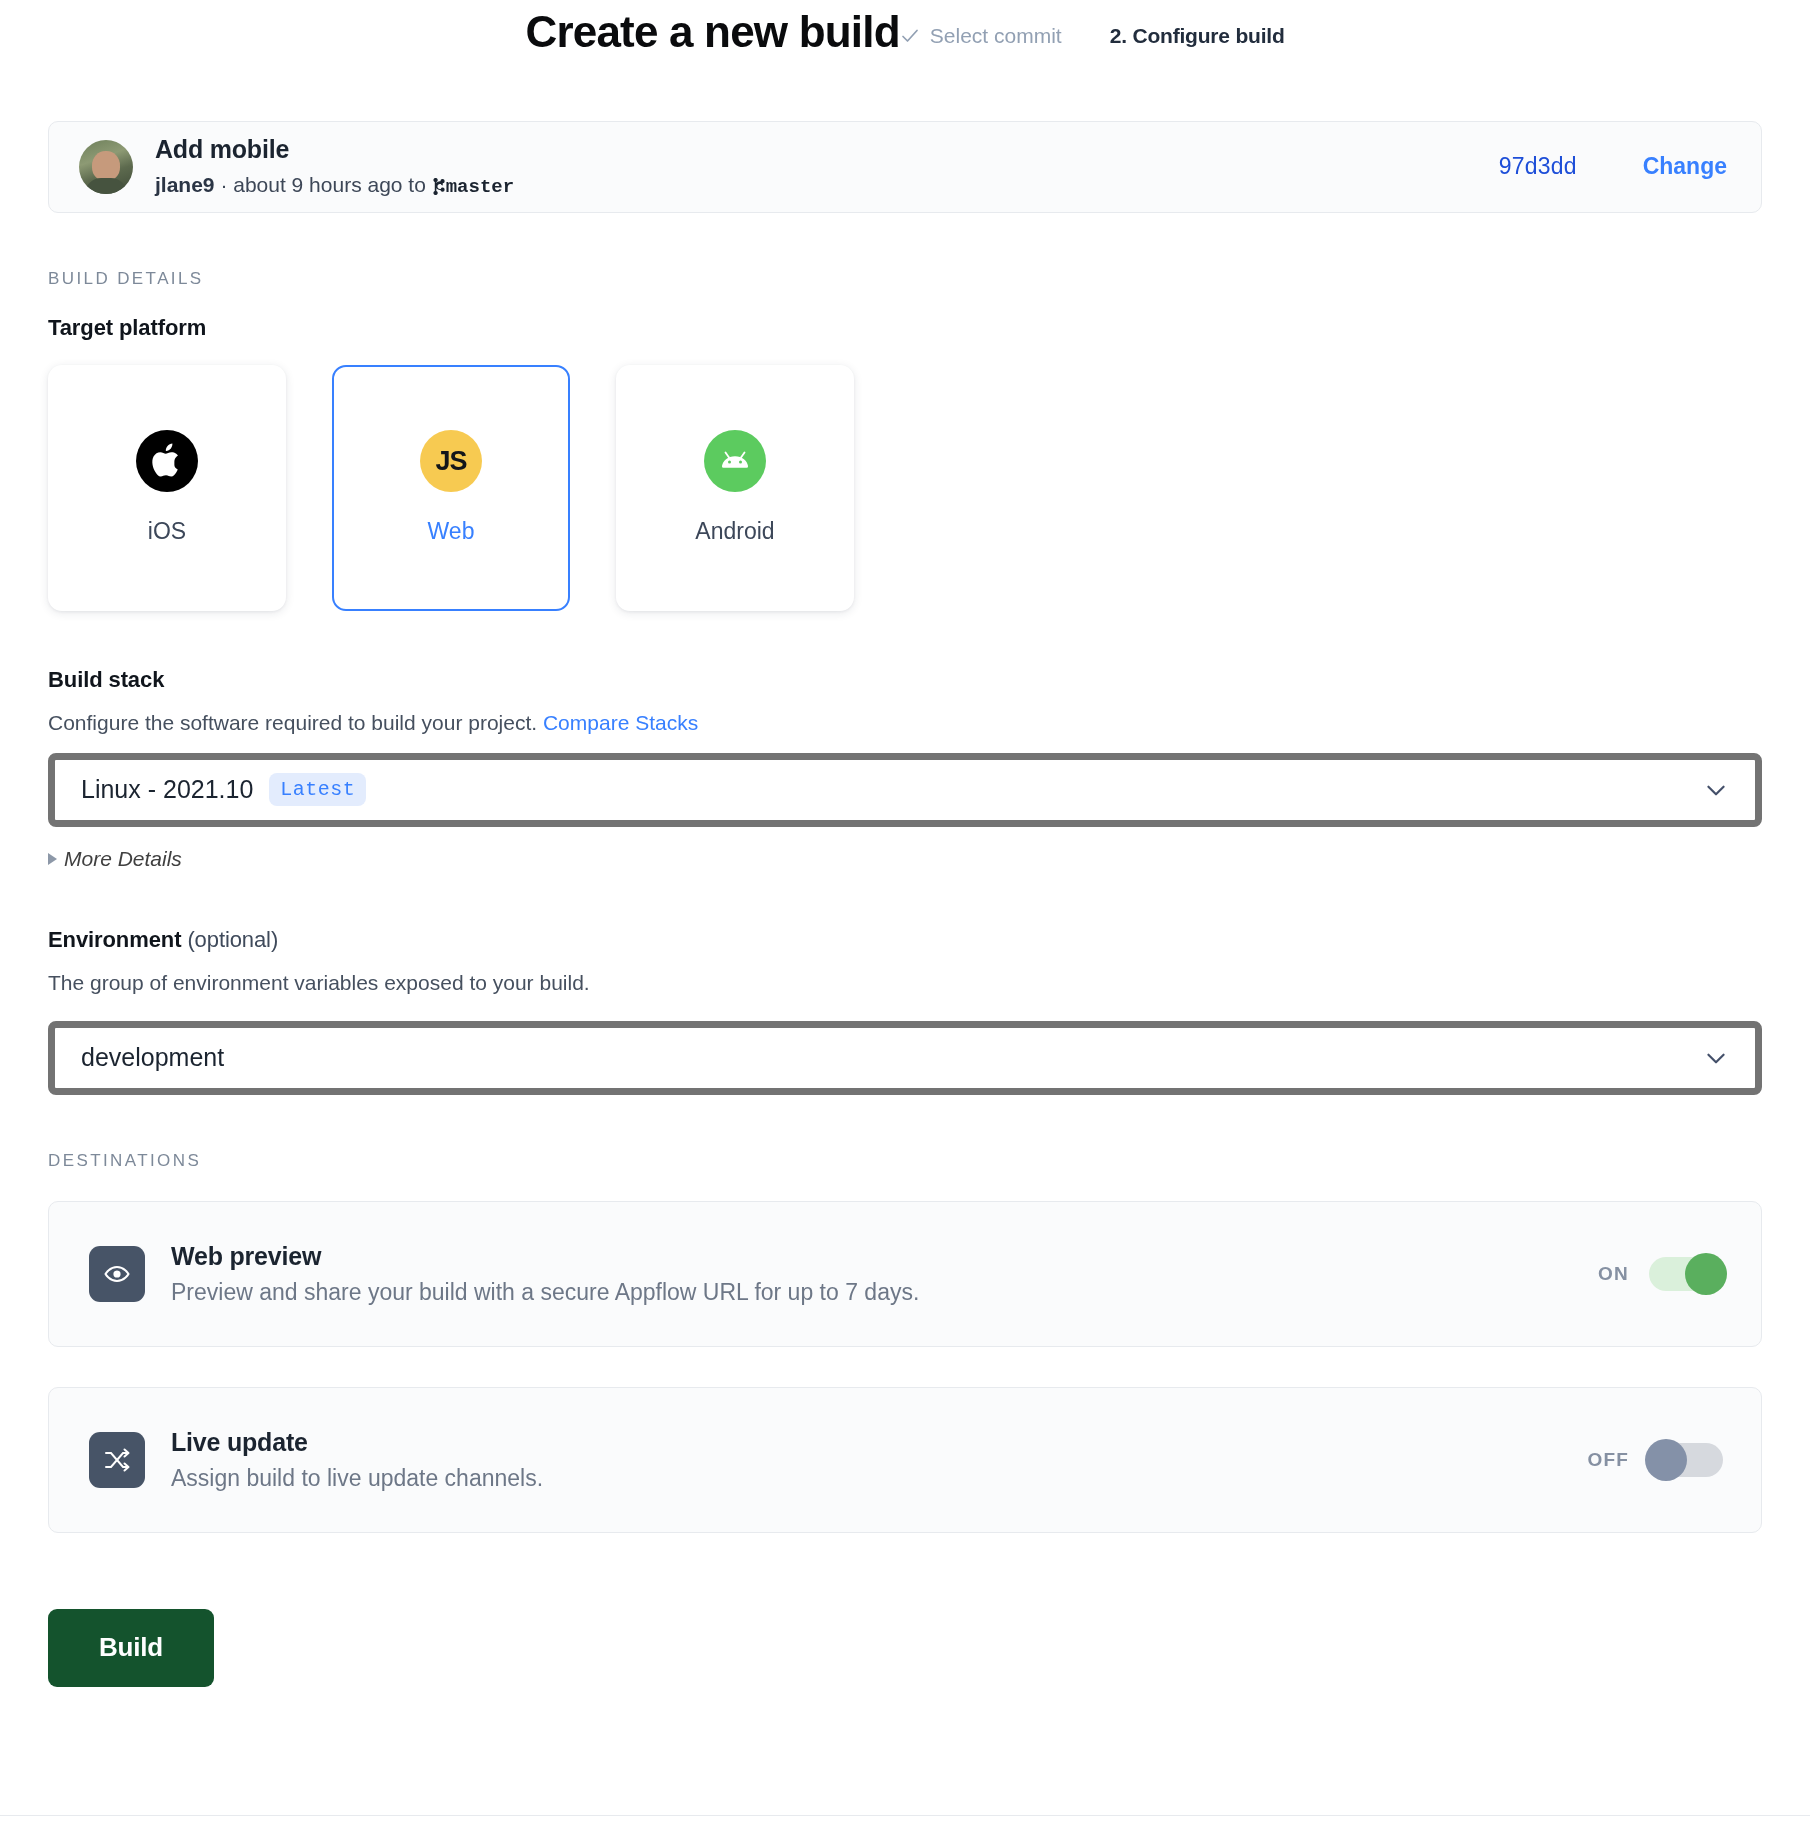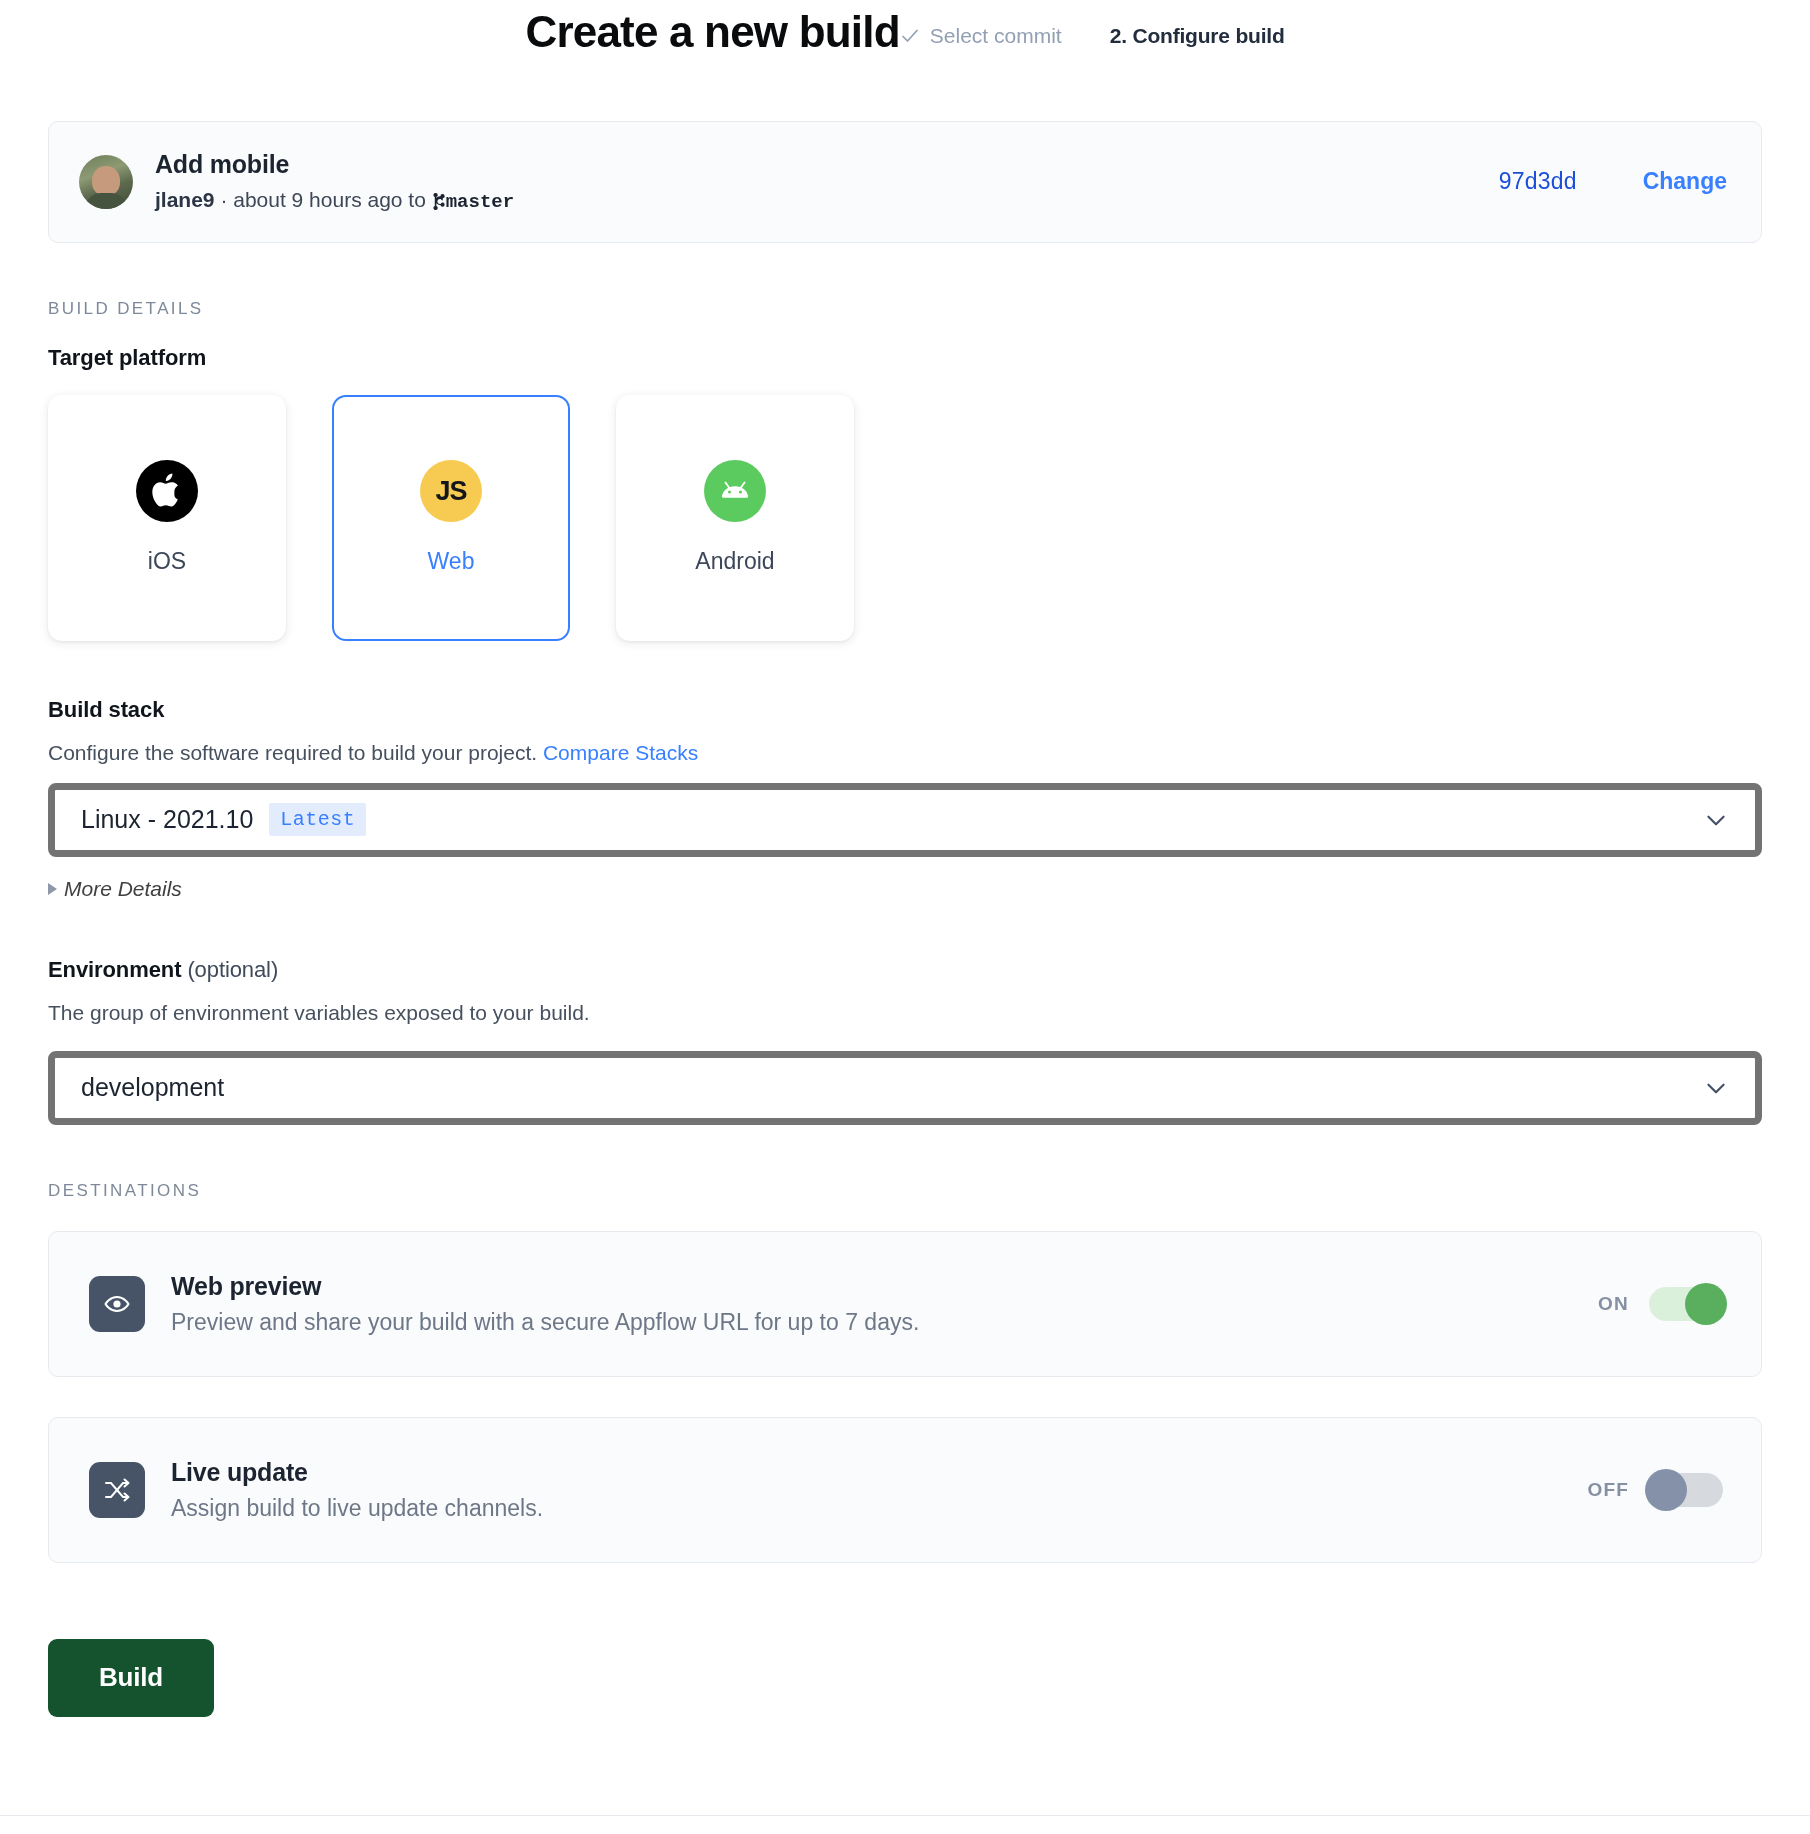--- a/index.html
+++ b/index.html
@@ -50,21 +50,21 @@
   .step-current {
     font-size: 21px;
     font-weight: bold;
     color: #222d3d;
     letter-spacing: -0.2px;
   }
 
   
   .commit-card {
     margin-top: 62px;
-    height: 122px;
+    height: 92px;
     border: 1px solid #e7eaee;
     border-radius: 10px;
     background: #fafbfc;
     display: flex;
     align-items: center;
     padding: 0 34px 0 30px;
   }
   .avatar {
     width: 54px; height: 54px;
     border-radius: 50%;
@@ -206,21 +206,21 @@
     font-size: 25px;
     color: #1b2430;
   }
   .badge-latest {
     margin-left: 16px;
     background: #e3ecfd;
     color: #3880ff;
     font-family: "Liberation Mono", monospace;
     font-size: 20px;
     padding: 5px 11px;
-    border-radius: 2px;
+    border-radius: 8px;
     letter-spacing: 0.5px;
   }
   .chevron {
     position: absolute;
     right: 26px;
     top: 50%;
     transform: translateY(-50%);
     width: 26px; height: 26px;
   }
   .more-details {

